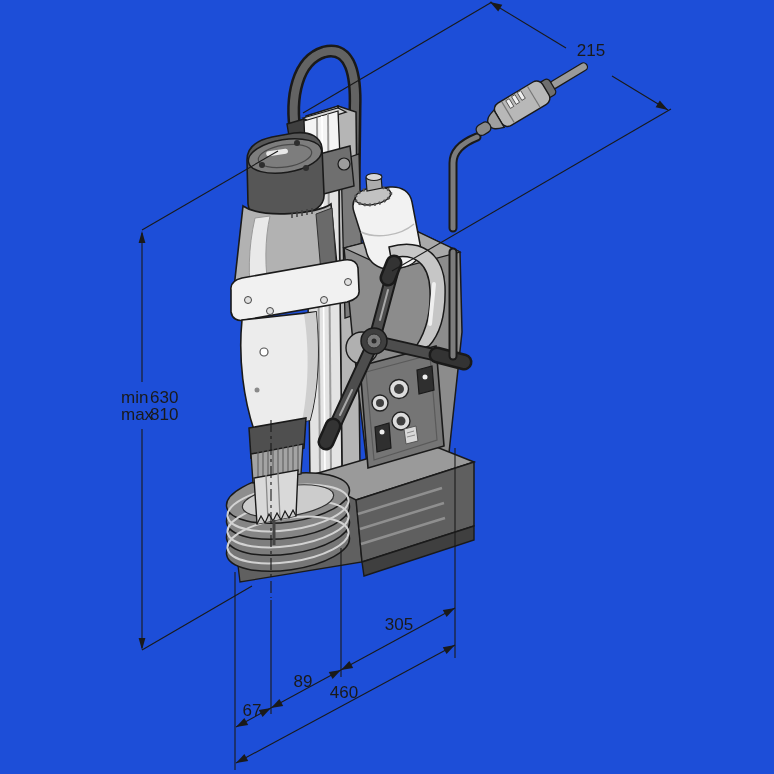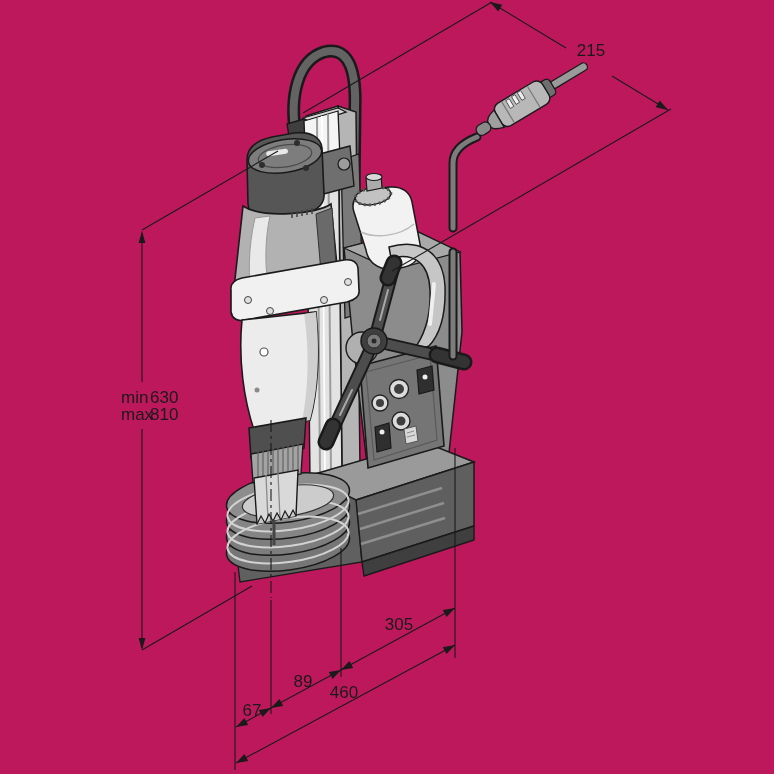--- a/index.html
+++ b/index.html
@@ -1,19 +1,19 @@
 <!DOCTYPE html>
 <html><head>
 <meta charset="utf-8">
 <style>
   html, body { margin: 0; padding: 0; background: #ffffff; }
   .canvas {
     position: relative;
     width: 774px; height: 774px;
-    background: #be185d;
+    background: #1d4ed8;
     font-family: "Liberation Sans", sans-serif;
     overflow: hidden;
   }
   svg { display: block; }
   .dim-text {
     font-family: "Liberation Sans", sans-serif;
     font-size: 17px;
     fill: #1a1a1a;
   }
 </style>

